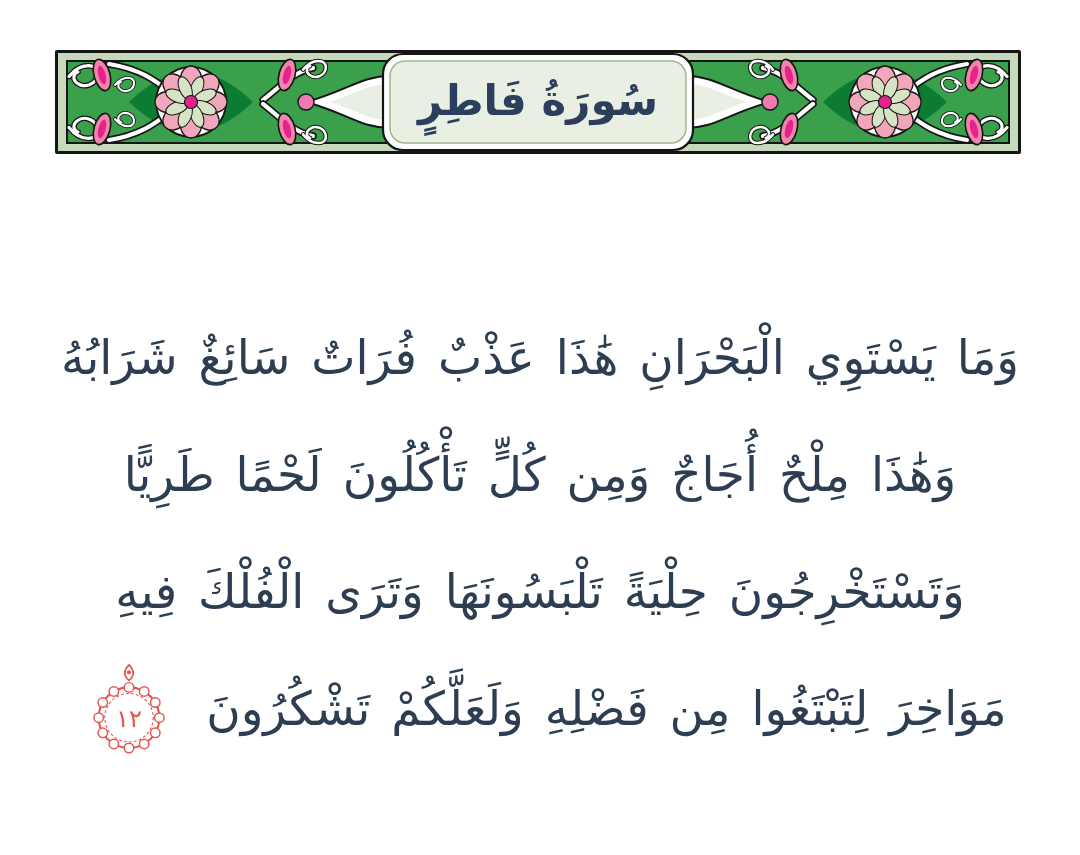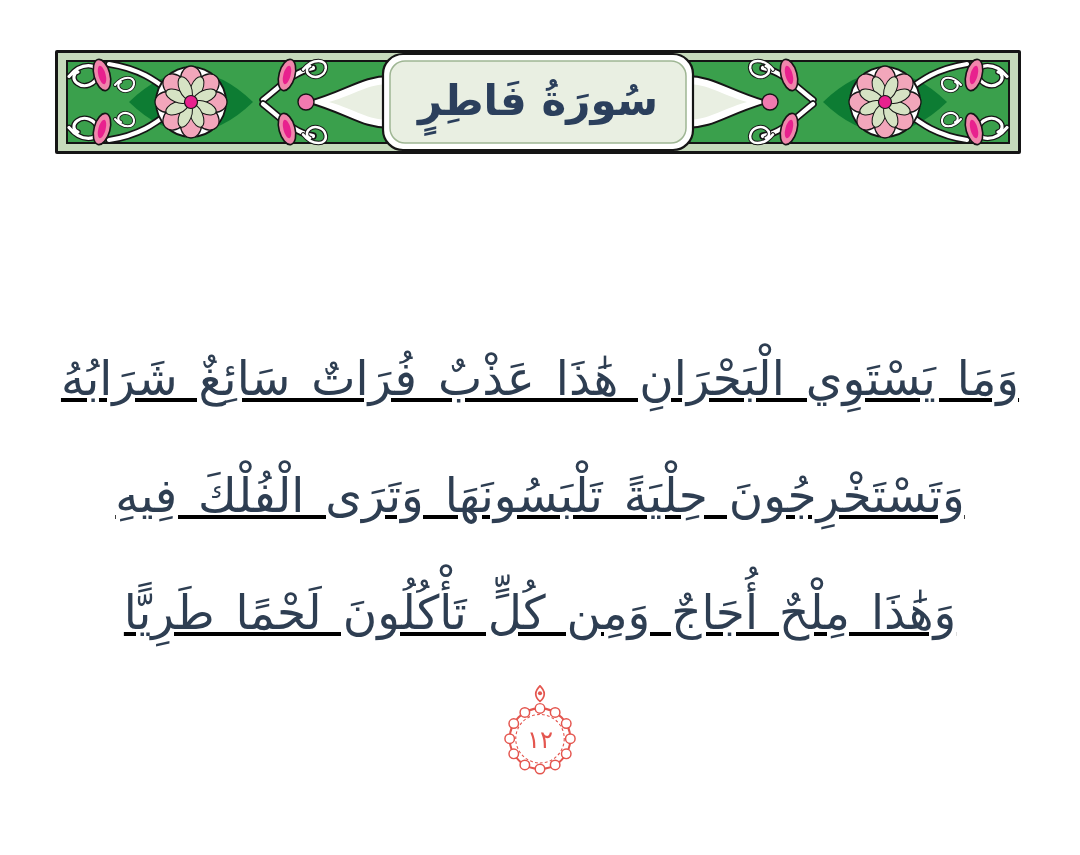--- a/index.html
+++ b/index.html
@@ -16,21 +16,21 @@
     padding-bottom:4px;pointer-events:none;
   }
   .ol{fill:none;stroke:#151515;stroke-width:7.5;stroke-linecap:round;}
   .wl{fill:none;stroke:#ffffff;stroke-width:4.2;stroke-linecap:round;}
   
   .bismillah{
     position:absolute;top:192px;left:0;width:100%;height:112px;line-height:112px;
     text-align:center;font-size:42px;color:#17703e;direction:rtl;
   }
   
-  .verse-block{position:absolute;top:320px;left:30px;right:30px;text-decoration:underline;}
+  .verse-block{position:absolute;top:299px;left:30px;right:30px;}
   .vline{
     height:117px;line-height:117px;text-align:center;direction:rtl;
     font-size:47px;color:#2e3e52;word-spacing:6px;white-space:nowrap;
   }
   .ayah-marker{display:inline-block;vertical-align:middle;margin:0 12px;}
   .ayah-marker svg{display:block;width:88px;height:97px;}
 </style>
 </head>
 <body>
 
@@ -114,23 +114,24 @@
         <circle cx="251" cy="52" r="8" fill="#f07ab0" stroke="#151515" stroke-width="1.4"></circle>
         <circle cx="715" cy="52" r="8" fill="#f07ab0" stroke="#151515" stroke-width="1.4"></circle>
       </g>
     </svg>
     <div class="band-title">سُورَةُ فَاطِرٍ</div>
   </div>
 
 
   <div class="verse-block">
     <div class="vline">وَمَا يَسْتَوِي الْبَحْرَانِ هَٰذَا عَذْبٌ فُرَاتٌ سَائِغٌ شَرَابُهُ</div>
+    <div class="vline">وَهَٰذَا مِلْحٌ أُجَاجٌ وَمِن كُلٍّ تَأْكُلُونَ لَحْمًا طَرِيًّا</div>
     <div class="vline">وَتَسْتَخْرِجُونَ حِلْيَةً تَلْبَسُونَهَا وَتَرَى الْفُلْكَ فِيهِ</div>
-    <div class="vline">وَهَٰذَا مِلْحٌ أُجَاجٌ وَمِن كُلٍّ تَأْكُلُونَ لَحْمًا طَرِيًّا</div>
     <div class="vline">
+      <span>مَوَاخِرَ لِتَبْتَغُوا مِن فَضْلِهِ وَلَعَلَّكُمْ تَشْكُرُونَ</span>
       <span class="ayah-marker">
         <svg viewBox="0 0 100 112" aria-hidden="true">
 
           <path d="M50,1 C56,7 57,13 50,19 C43,13 44,7 50,1 Z" fill="none" stroke="#e4564f" stroke-width="2"></path>
           <circle cx="50" cy="9.5" r="2.4" fill="#e4564f"></circle>
 
           <circle cx="50" cy="62" r="35" fill="#ffffff" stroke="#e4564f" stroke-width="2.4"></circle>
 
           <circle cx="85" cy="62" r="5.5" fill="#ffffff" stroke="#e4564f" stroke-width="1.7"></circle>
           <circle cx="80.3" cy="79.5" r="5.5" fill="#ffffff" stroke="#e4564f" stroke-width="1.7"></circle>

